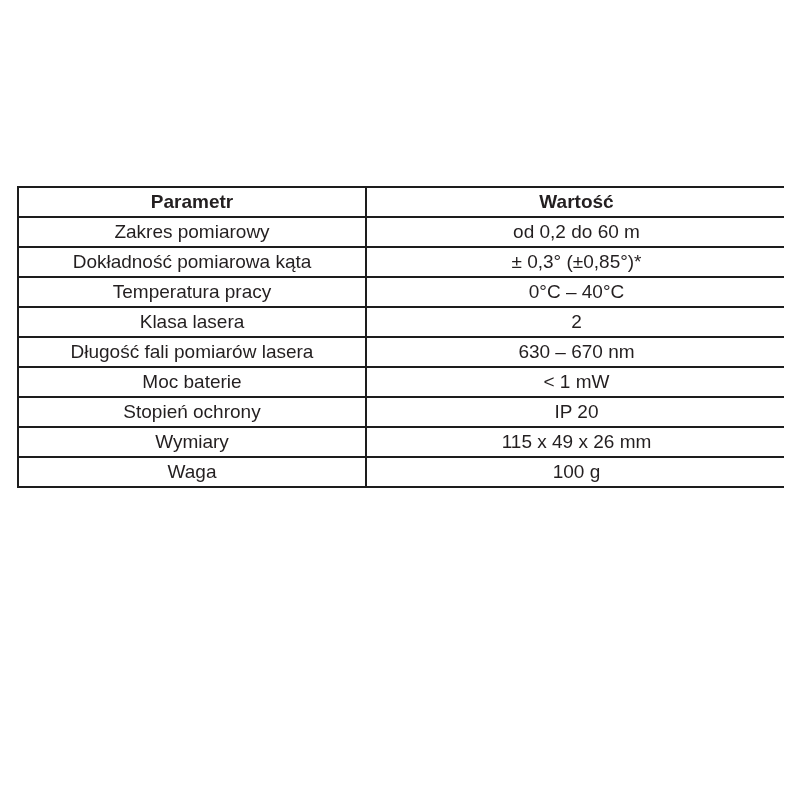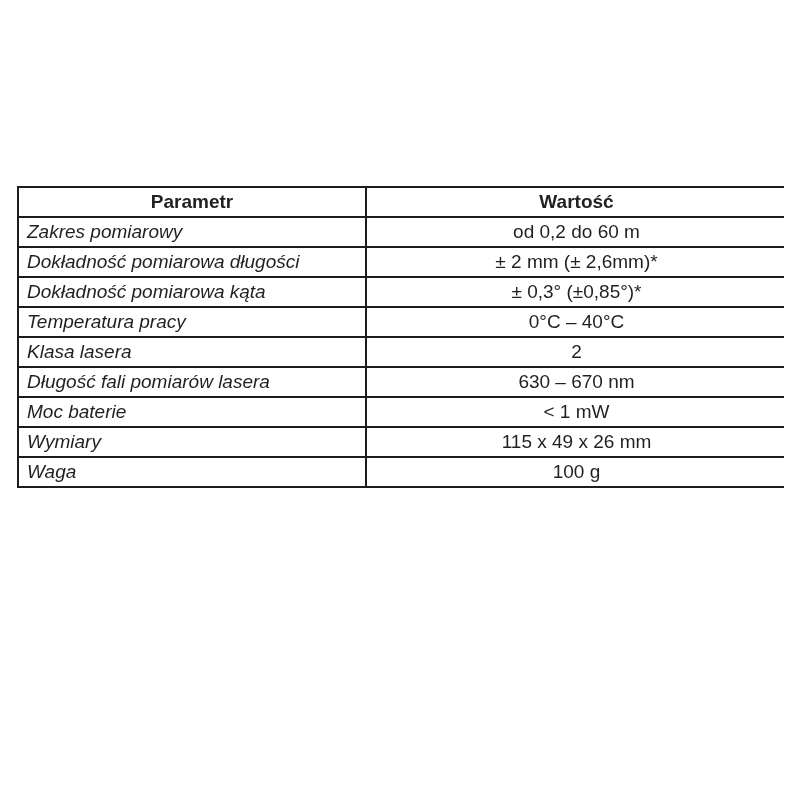--- a/index.html
+++ b/index.html
@@ -37,23 +37,22 @@
     white-space: nowrap;
   }
   table.spec-table th {
     font-weight: bold;
     text-align: center;
     height: 27px;
   }
   col.col-param { width: 348px; }
   col.col-value { width: 421px; }
   td.param-cell {
-    text-align: left;
+    text-align: center;
     padding-left: 19px;
-    font-style: italic;
   }
   td.value-cell {
     text-align: center;
     margin-left: 10px;
   }
 </style>
 </head>
 <body>
 
 <div class="page">
@@ -67,44 +66,44 @@
         <th>Parametr</th>
         <th>Wartość</th>
       </tr>
     </thead>
     <tbody>
       <tr>
         <td class="param-cell">Zakres pomiarowy</td>
         <td class="value-cell">od 0,2 do 60 m</td>
       </tr>
       <tr>
-        <td class="param-cell">Dokładność pomiarowa długości</td>
-        <td class="value-cell">± 2 mm (± 2,6mm)*</td>
-      </tr>
-      <tr>
         <td class="param-cell">Dokładność pomiarowa kąta</td>
         <td class="value-cell">± 0,3° (±0,85°)*</td>
       </tr>
       <tr>
         <td class="param-cell">Temperatura pracy</td>
         <td class="value-cell">0°C – 40°C</td>
       </tr>
       <tr>
         <td class="param-cell">Klasa lasera</td>
         <td class="value-cell">2</td>
       </tr>
       <tr>
         <td class="param-cell">Długość fali pomiarów lasera</td>
         <td class="value-cell">630 – 670 nm</td>
       </tr>
       <tr>
         <td class="param-cell">Moc baterie</td>
         <td class="value-cell">&lt; 1 mW</td>
       </tr>
       <tr>
+        <td class="param-cell">Stopień ochrony</td>
+        <td class="value-cell">IP 20</td>
+      </tr>
+      <tr>
         <td class="param-cell">Wymiary</td>
         <td class="value-cell">115 x 49 x 26 mm</td>
       </tr>
       <tr>
         <td class="param-cell">Waga</td>
         <td class="value-cell">100 g</td>
       </tr>
     </tbody>
   </table>
 </div>

